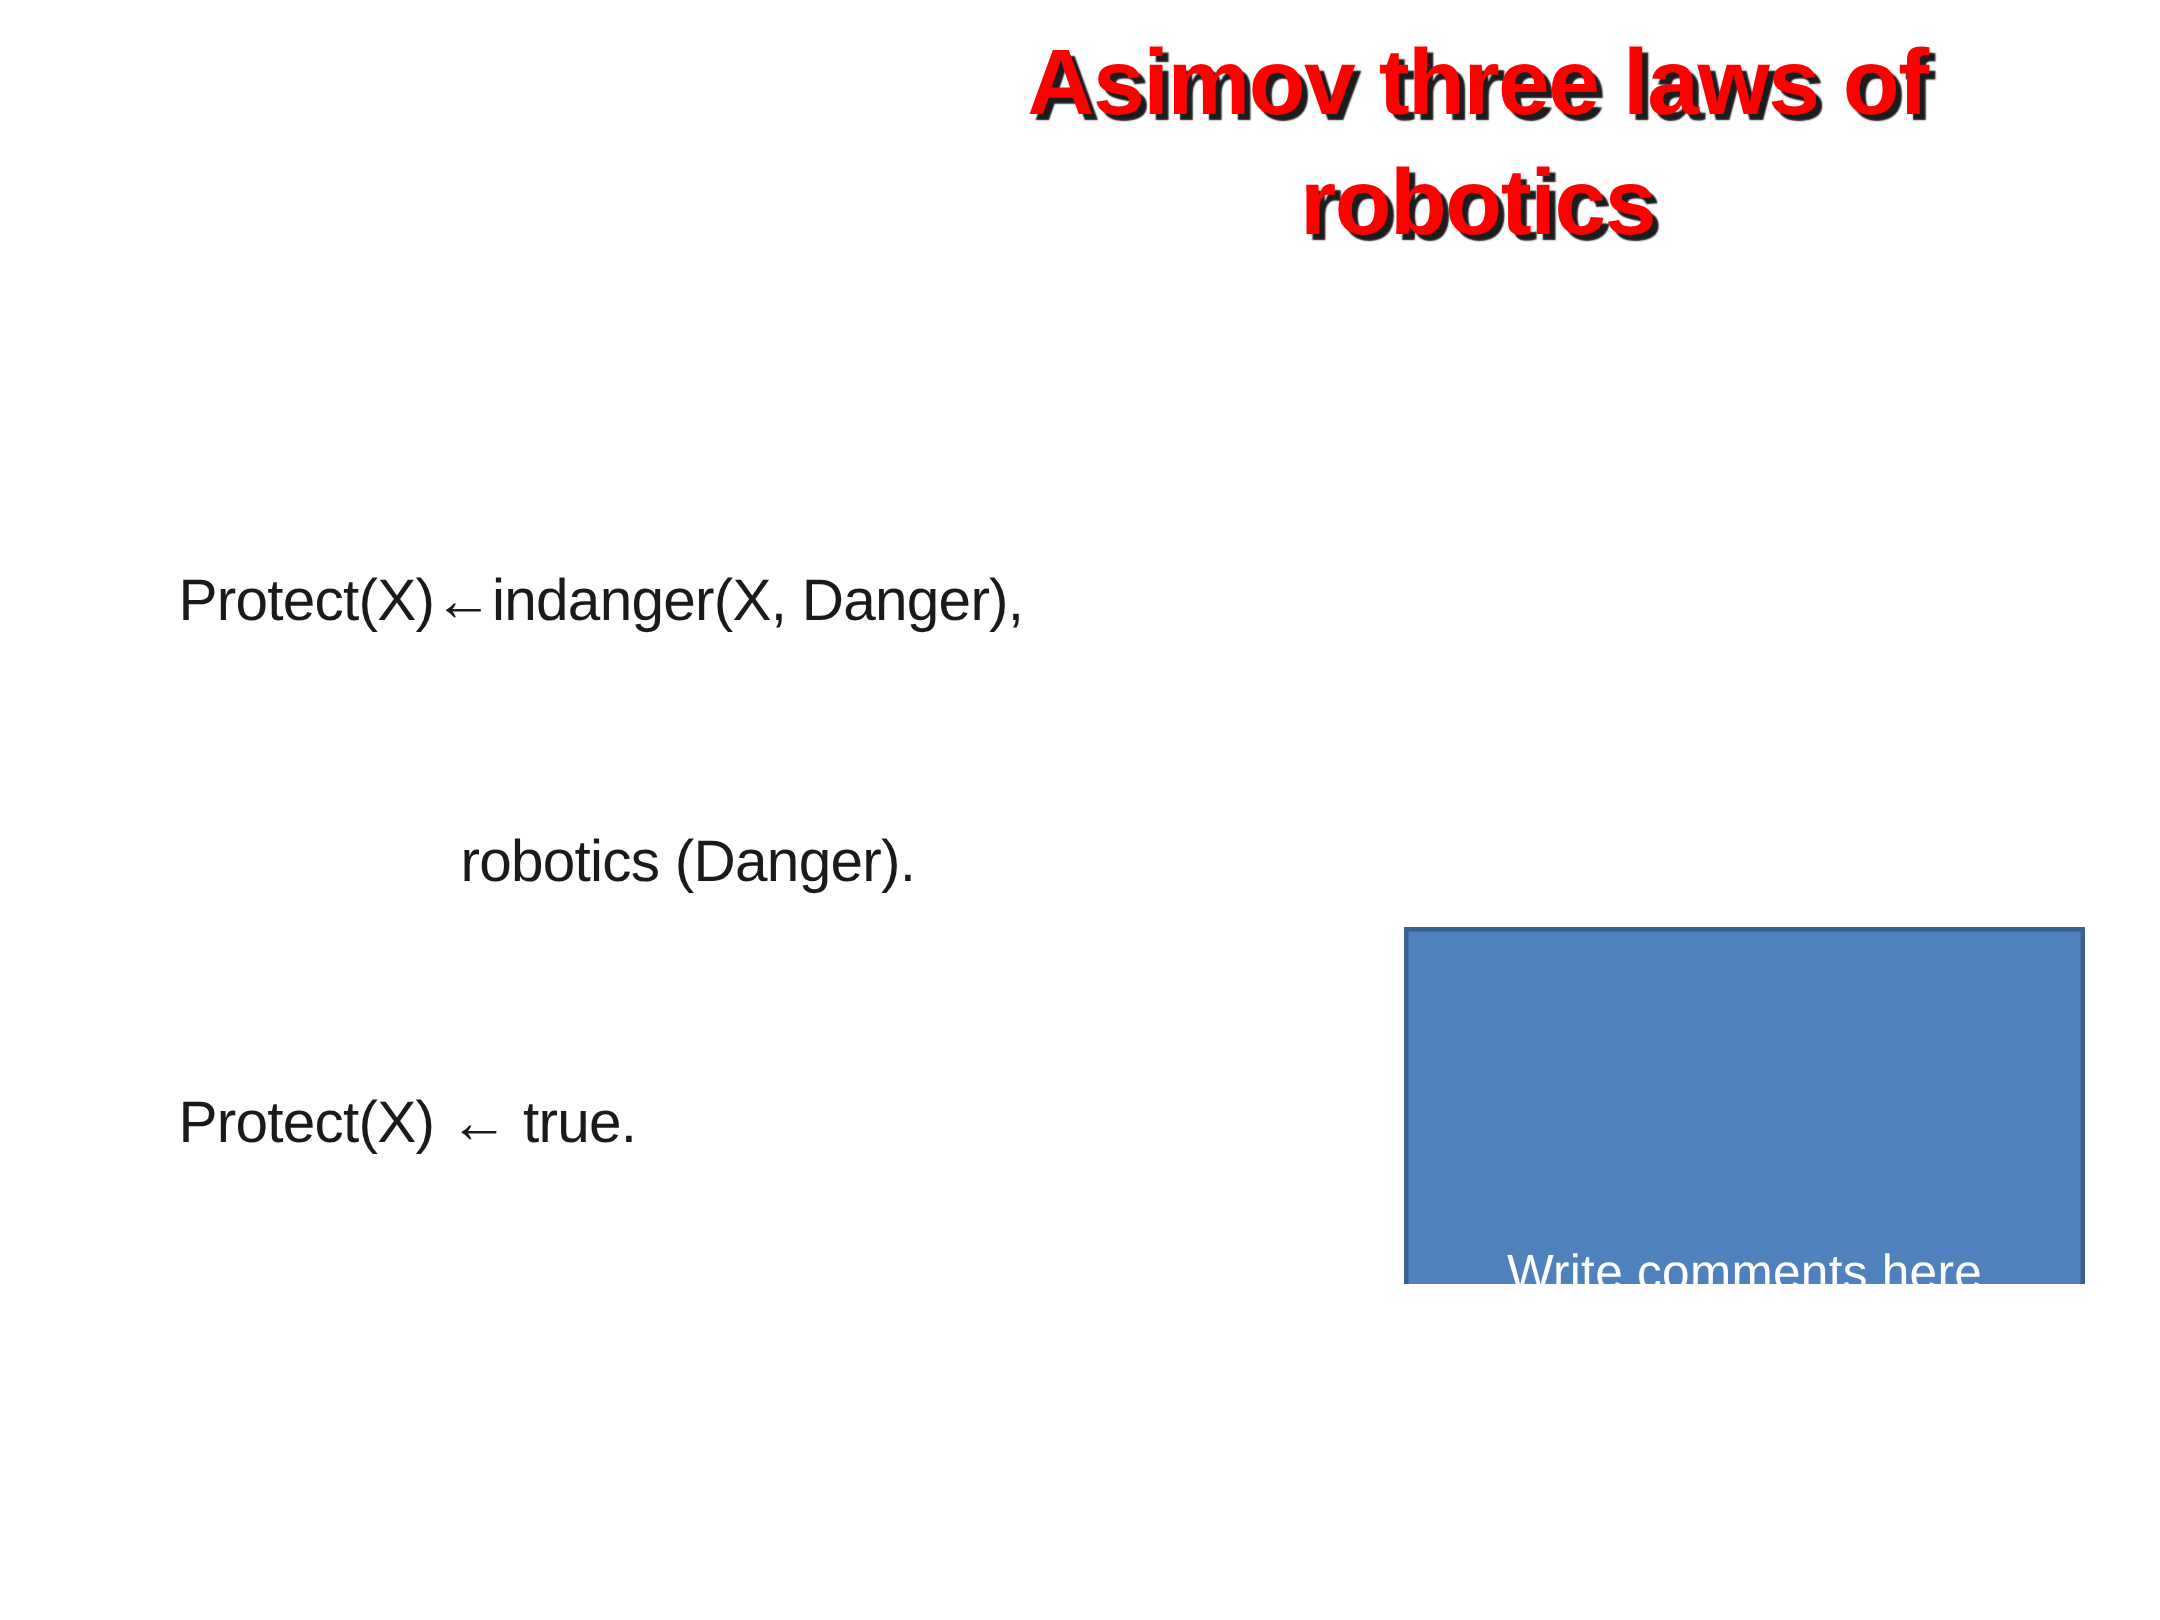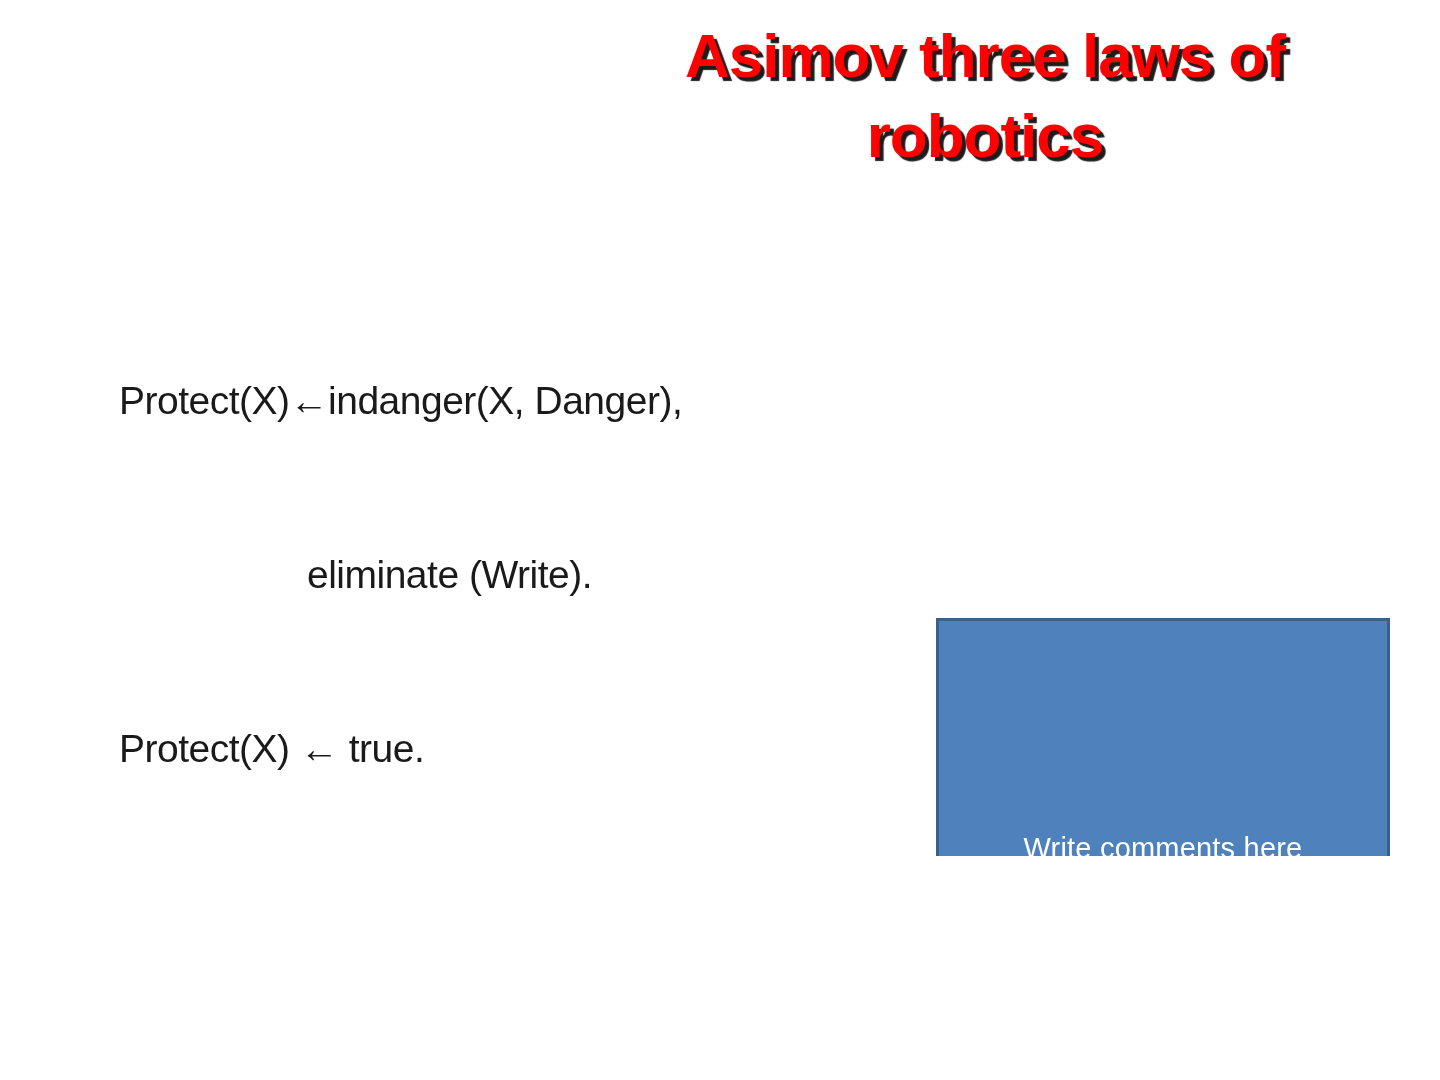--- a/index.html
+++ b/index.html
@@ -58,37 +58,37 @@
     height: 460px;
     box-sizing: border-box;
     background: #4f81bd;
     border: 3px solid #38618c;
     display: flex;
     align-items: center;
     justify-content: center;
   }
   .comment-box .label {
     color: #ffffff;
-    font-size: 29px;
+    font-size: 33px;
     letter-spacing: 0.2px;
   }
 </style>
 </head>
 <body>
 
 <div class="slide">
 
   <h1 class="title">
     <span>Asimov three laws of</span>
     <span>robotics</span>
   </h1>
 
   <div class="rules">
     <div class="bline ind-a">Protect(X)←indanger(X, Danger),</div>
-    <div class="bline ind-b">eliminate (Write).</div>
+    <div class="bline ind-b">robotics (Danger).</div>
     <div class="bline ind-a">Protect(X) ← true.</div>
     <div class="bline"></div>
     <div class="bline ind-a">Indanger(X, alien) ← not (injured(alien)),</div>
     
     
     
     
     
     
     

